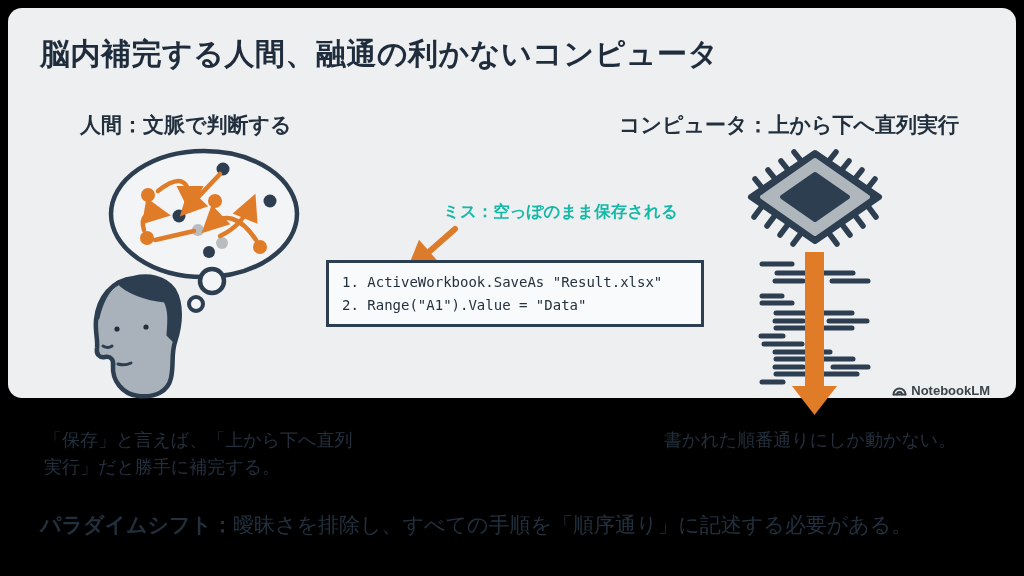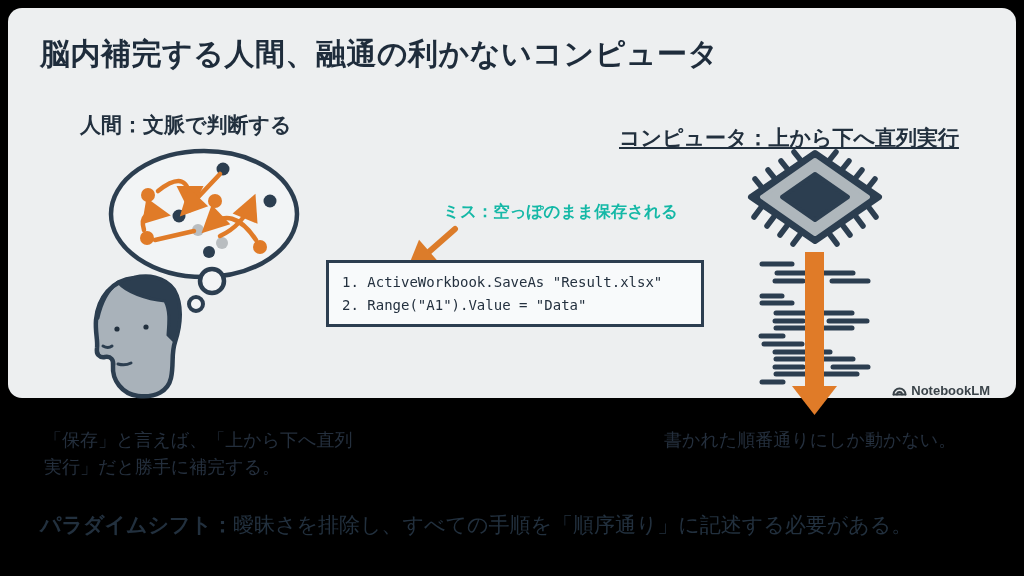--- a/index.html
+++ b/index.html
@@ -10,21 +10,21 @@
     position: absolute; left: 8px; top: 8px; right: 8px; bottom: 10px;
     background: #EDEFF0; border-radius: 14px;
   }
   .abs { position: absolute; }
   .title {
     left: 40px; top: 34px; font-size: 30px; font-weight: 800;
     color: #1E2C3B; letter-spacing: 0.5px;
   }
   .col-heading { font-size: 21px; font-weight: 800; color: #22303E; }
   .heading-left  { left: 80px;  top: 111px; }
-  .heading-right { left: 619px; top: 124px; text-decoration: underline; }
+  .heading-right { left: 619px; top: 111px; }
   .annotation-label {
     left: 443px; top: 201px; font-size: 16.5px; font-weight: 800; color: #14b8a6;
   }
   .code-box {
     left: 326px; top: 260px; width: 378px; height: 67px;
     background: #F8FAFB; border: 3px solid #2C3E50;
     padding: 8px 0 0 13px;
   }
   .code-line {
     font-family: "DejaVu Sans Mono", "Liberation Mono", monospace;

